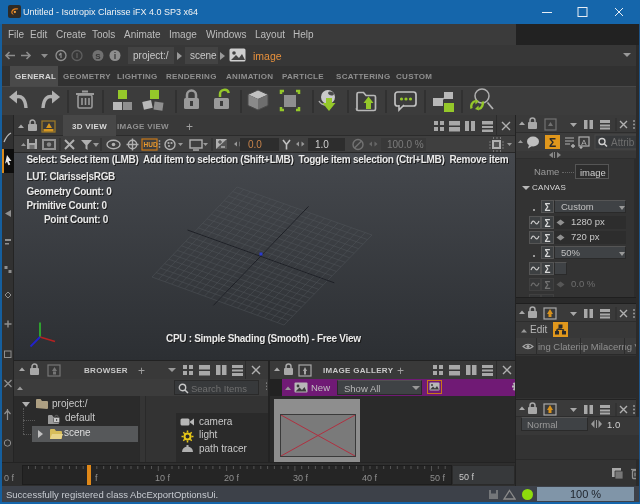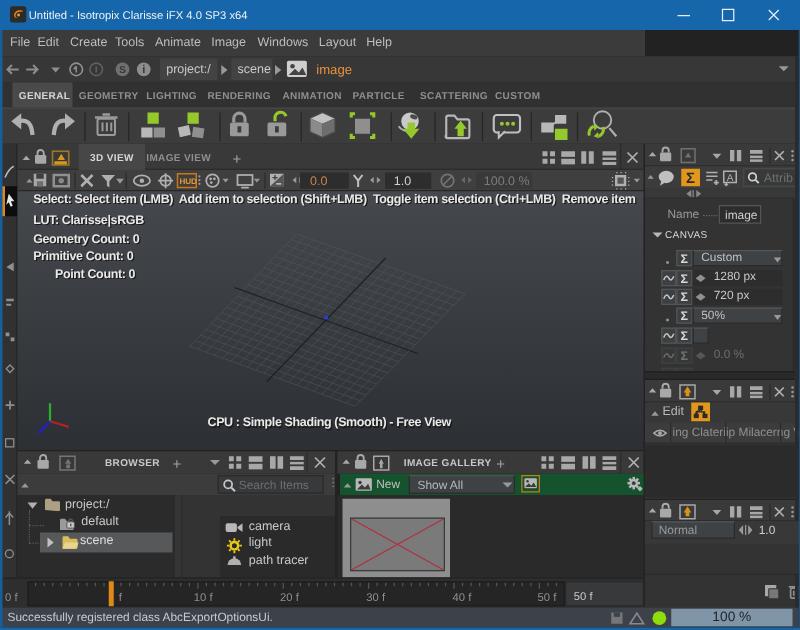--- a/index.html
+++ b/index.html
@@ -28,21 +28,21 @@
 #vpt{left:14px;top:136px;width:501px;height:17px;background:#3f3f3f;border-bottom:1px solid #272727;}
 
 #vp{left:14px;top:153px;width:501px;height:207px;background:linear-gradient(#45484d,#2c2f33);overflow:hidden;}
 #vp .ol{position:absolute;font-weight:bold;font-size:10px;letter-spacing:-0.3px;color:#e9e9e9;text-shadow:1px 1px 0 #1a1a1a;white-space:nowrap;}
 
 #brh{left:14px;top:361px;width:254px;height:18px;background:#393939;}
 #brt{left:14px;top:379px;width:254px;height:17px;background:#3c3c3c;}
 #brc{left:14px;top:396px;width:254px;height:66px;background:#2b2b2b;}
 
 #gah{left:270px;top:361px;width:245px;height:18px;background:#393939;}
-#gat{left:272px;top:379px;width:245px;height:17px;background:#14532d;}
+#gat{left:282px;top:379px;width:245px;height:17px;background:#701a75;}
 #gac{left:270px;top:396px;width:245px;height:66px;background:#2a2a2a;}
 #vsep1{left:268px;top:361px;width:2px;height:101px;background:#232323;}
 
 #tl{left:1px;top:462px;width:514px;height:24px;background:#2e2e2e;border-top:1px solid #232323;}
 
 #status{left:1px;top:486px;width:638px;height:16px;background:#3d4149;color:#c7cbd1;font-size:9.5px;}
 #bluebot{left:0;top:502px;width:640px;height:2px;background:#1566ab;}
 
 #rp{left:515px;top:115px;width:124px;height:371px;background:#333333;border-left:1px solid #232323;}
 .ph{position:absolute;left:0;width:124px;height:18px;background:#3a3a3a;border-bottom:1px solid #2d2d2d;}

